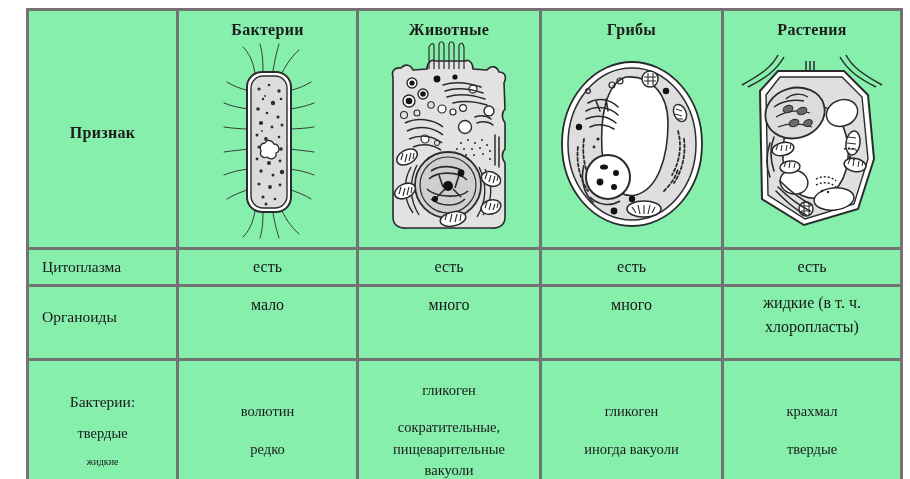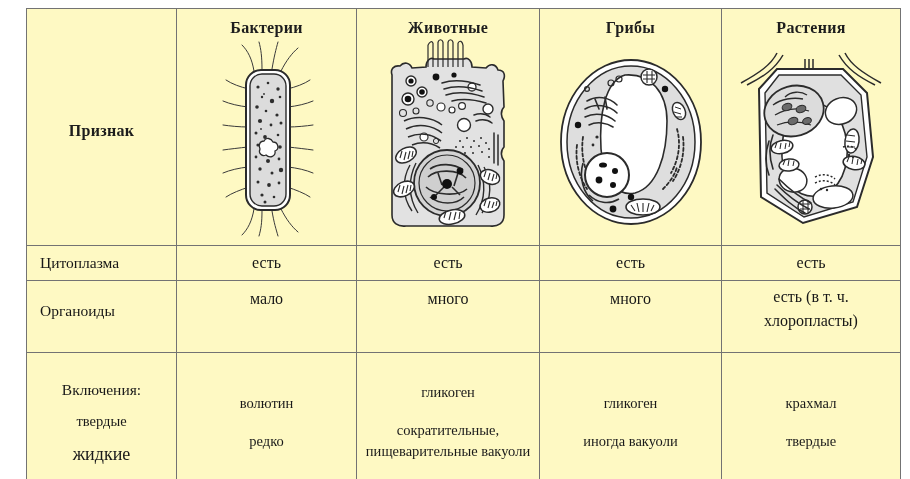--- a/index.html
+++ b/index.html
@@ -24,25 +24,25 @@
   table.compare {
     position: absolute;
     left: 26px;
     top: 8px;
     width: 874px;
     border-collapse: collapse;
     table-layout: fixed;
     background: #fff;
   }
   table.compare td {
-    border: 1px solid #737373;
+    border: 3px solid #737373;
     vertical-align: middle;
     text-align: center;
     padding: 0;
-    background: #fef9c3;
+    background: #86efac;
   }
 
   
   col.c0 { width: 150px; }
   col.c1 { width: 180px; }
   col.c2 { width: 183px; }
   col.c3 { width: 182px; }
   col.c4 { width: 179px; }
 
   .row-head td { height: 236px; vertical-align: top; }
@@ -83,21 +83,21 @@
 
   .incl-left {
     text-align: left;
     padding-left: 13px;
     padding-top: 9px;
     font-size: 15px;
     line-height: 1.0;
   }
   .incl-left .l1 { font-size: 15.5px; padding-bottom: 16px; }
   .incl-left .l2 { font-size: 14.5px; padding-bottom: 17px; }
-  .incl-left .l3 { font-size: 18px; }
+  .incl-left .l3 { font-size: 10px; }
 
   .incl-val {
     text-align: center;
     padding-top: 42px;
     font-size: 14.5px;
     line-height: 1.48;
   }
   .incl-val .solid { padding-bottom: 16px; }
 </style>
 </head>
@@ -486,27 +486,27 @@
         <td style="vertical-align:top;padding-top:6px;margin-left:44px;">
           <span class="val">мало</span>
         </td>
         <td style="vertical-align:top;padding-top:6px;">
           <span class="val">много</span>
         </td>
         <td style="vertical-align:top;padding-top:6px;">
           <span class="val">много</span>
         </td>
         <td style="vertical-align:top;padding-top:4px;padding-left:6px;padding-right:6px;">
-          <span class="val multi">есть (в т. ч. хлоропласты)</span>
+          <span class="val multi">жидкие (в т. ч. хлоропласты)</span>
         </td>
       </tr>
 
       <tr class="row-incl">
         <td class="incl-left">
-          <div class="l1">Включения:</div>
+          <div class="l1">Бактерии:</div>
           <div class="l2">твердые</div>
           <div class="l3">жидкие</div>
         </td>
 
         <td class="incl-val">
           <div class="solid">волютин</div>
           <div>редко</div>
         </td>
 
         <td class="incl-val" style="padding-left:8px;padding-right:8px;">

